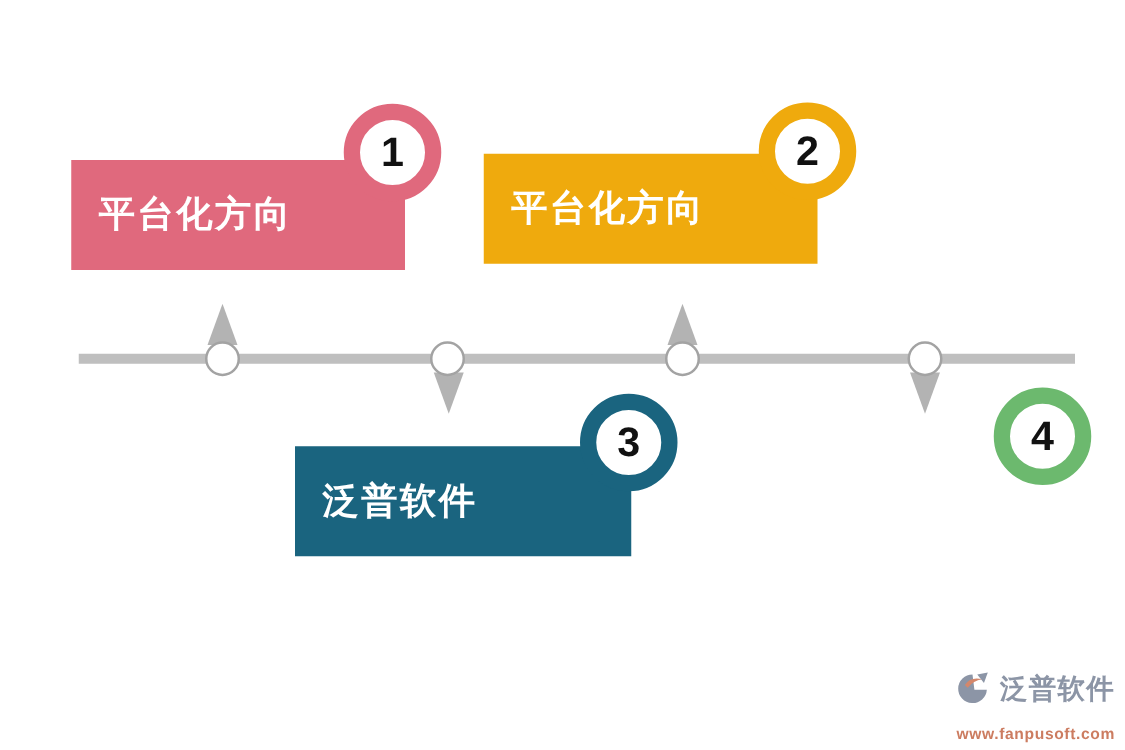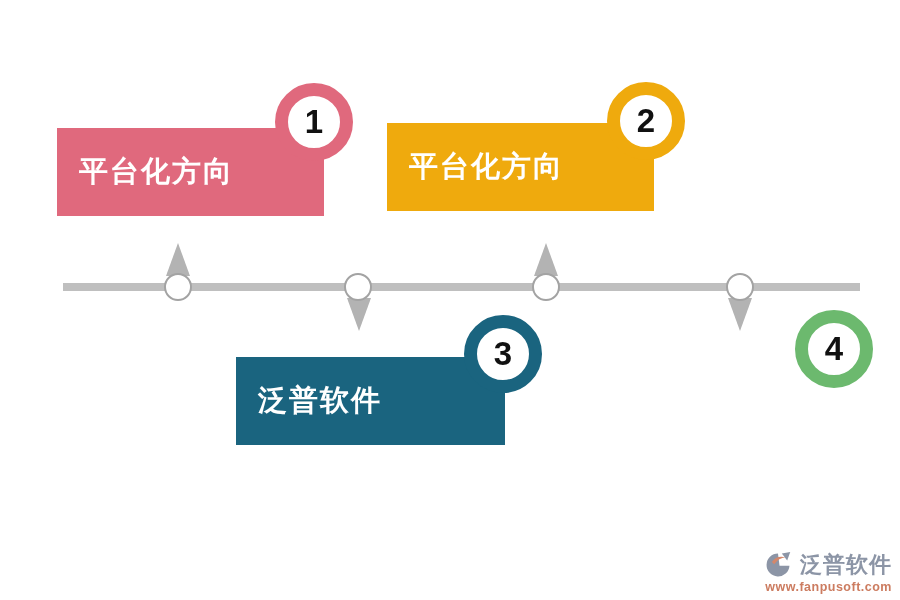--- a/index.html
+++ b/index.html
@@ -110,21 +110,21 @@
     font-size: 22px;
     font-weight: bold;
     letter-spacing: 1px;
     line-height: 1.1;
   }
   .wm-url {
     color: var(--logo_url_color, #cc7c60);
     font-size: 12.5px;
     font-weight: bold;
     letter-spacing: 0.5px;
-    margin-top: 1px;
+    margin-top: 15px;
   }
 </style>
 </head>
 <body>
 
 <div id="canvas">
 
   <div class="timeline-line"></div>
 
   <div class="arrow arrow-up arrow-a"></div>

